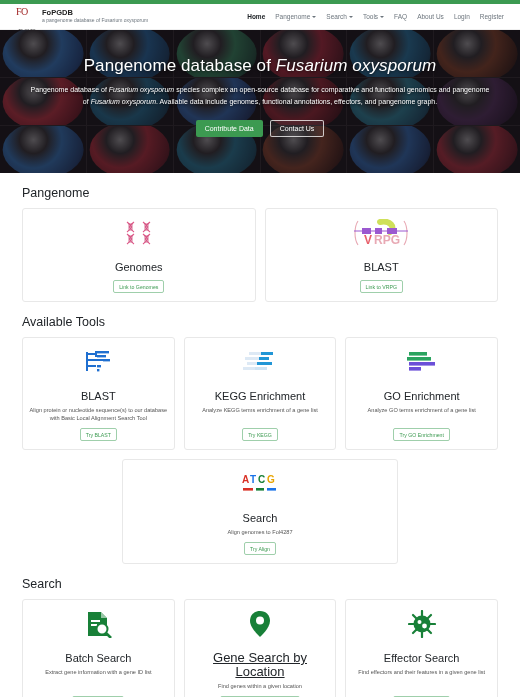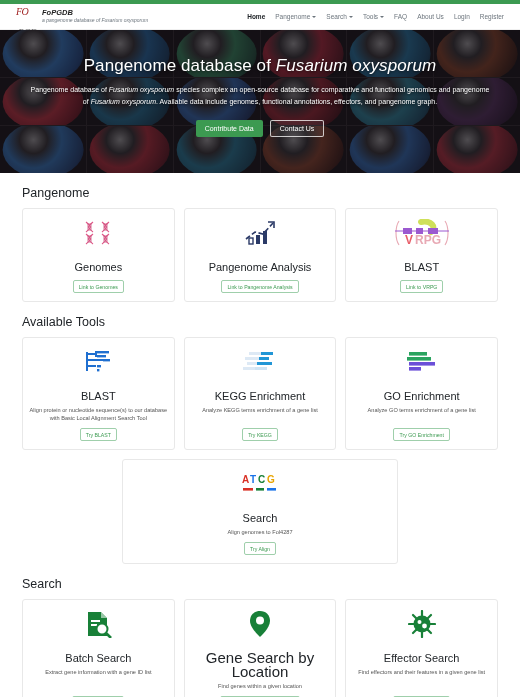--- a/index.html
+++ b/index.html
@@ -16,21 +16,21 @@
 
   
   .header {
     height: 26px;
     background: #ffffff;
     display: flex;
     align-items: center;
     padding: 0 16px;
     border-bottom: 1px solid #f0f0f0;
   }
-  .brand { display: flex; align-items: flex-start; gap: 4px; font-style: italic; }
+  .brand { display: flex; align-items: flex-start; gap: 4px; }
   .brand-mark {
     width: 22px; height: 19px;
     position: relative;
     flex: 0 0 auto;
   }
   .brand-mark .fo {
     position: absolute; top: -1px; left: 0;
     font-family: "Liberation Serif", serif;
     font-size: 10px; color: #9e1f1f; letter-spacing: -.5px;
   }
@@ -129,21 +129,21 @@
     border: 1px solid #e8e8e8;
     border-radius: 3px;
     background: #fff;
     padding: 9px 6px 8px;
     text-align: center;
     display: flex; flex-direction: column; align-items: center;
     cursor: pointer;
   }
   .card-icon { height: 30px; display: flex; align-items: center; justify-content: center; }
   .card-title { font-size: 11px; color: #212529; margin-top: 12px; line-height: 14px; }
-  .card-title.sm { font-size: 15px; }
+  .card-title.sm { font-size: 13px; text-decoration: underline; }
   .card-desc {
     font-size: 5.6px; color: #555; line-height: 8px;
     margin-top: 3px; flex: 1;
   }
   .card-btn {
     margin-top: 6px;
     font-size: 5.2px;
     color: #3c9a51;
     border: 1px solid #9fcfab;
     border-radius: 2px;
@@ -250,33 +250,20 @@
               <path d="M6 4h5M6 6h5M6 8h5M6 10h5M6 16h5M6 18h5M6 20h5M6 22h5"></path>
               <path d="M22 4h5M22 6h5M22 8h5M22 10h5M22 16h5M22 18h5M22 20h5M22 22h5"></path>
             </g>
           </g>
         </svg>
       </div>
       <div class="card-title">Genomes</div>
       <button class="card-btn">Link to Genomes</button>
     </div>
 
-    <div class="card">
-      <div class="card-icon">
-        <svg width="34" height="28" viewBox="0 0 34 28">
-          <path d="M3 20 L12 13 L20 15 L30 4" stroke="#2b3a67" stroke-width="1.6" fill="none" stroke-dasharray="5 2.5"></path>
-          <path d="M25 3 L31 3 L31 9" stroke="#2b3a67" stroke-width="1.6" fill="none"></path>
-          <rect x="6" y="19" width="4" height="6" fill="none" stroke="#2b3a67" stroke-width="1.4"></rect>
-          <rect x="13" y="16" width="4" height="9" fill="#2b3a67"></rect>
-          <rect x="20" y="12" width="4" height="13" fill="#2b3a67"></rect>
-        </svg>
-      </div>
-      <div class="card-title">Pangenome Analysis</div>
-      <button class="card-btn">Link to Pangenome Analysis</button>
-    </div>
 
     <div class="card">
       <div class="card-icon">
         <svg width="62" height="28" viewBox="0 0 62 28">
           <path d="M8 2 C4 8,4 20,8 26 M54 2 C58 8,58 20,54 26" stroke="#e8a9b4" stroke-width="1.1" fill="none"></path>
           <path d="M30 3 C40 1,46 8,40 13" stroke="#cfe05a" stroke-width="6" fill="none" stroke-linecap="round"></path>
           <line x1="4" y1="12" x2="58" y2="12" stroke="#9b59d0" stroke-width="1"></line>
           <rect x="12" y="9" width="9" height="6" fill="#9b59d0"></rect>
           <rect x="25" y="9" width="7" height="6" fill="#9b59d0"></rect>
           <rect x="37" y="9" width="10" height="6" fill="#9b59d0"></rect>

